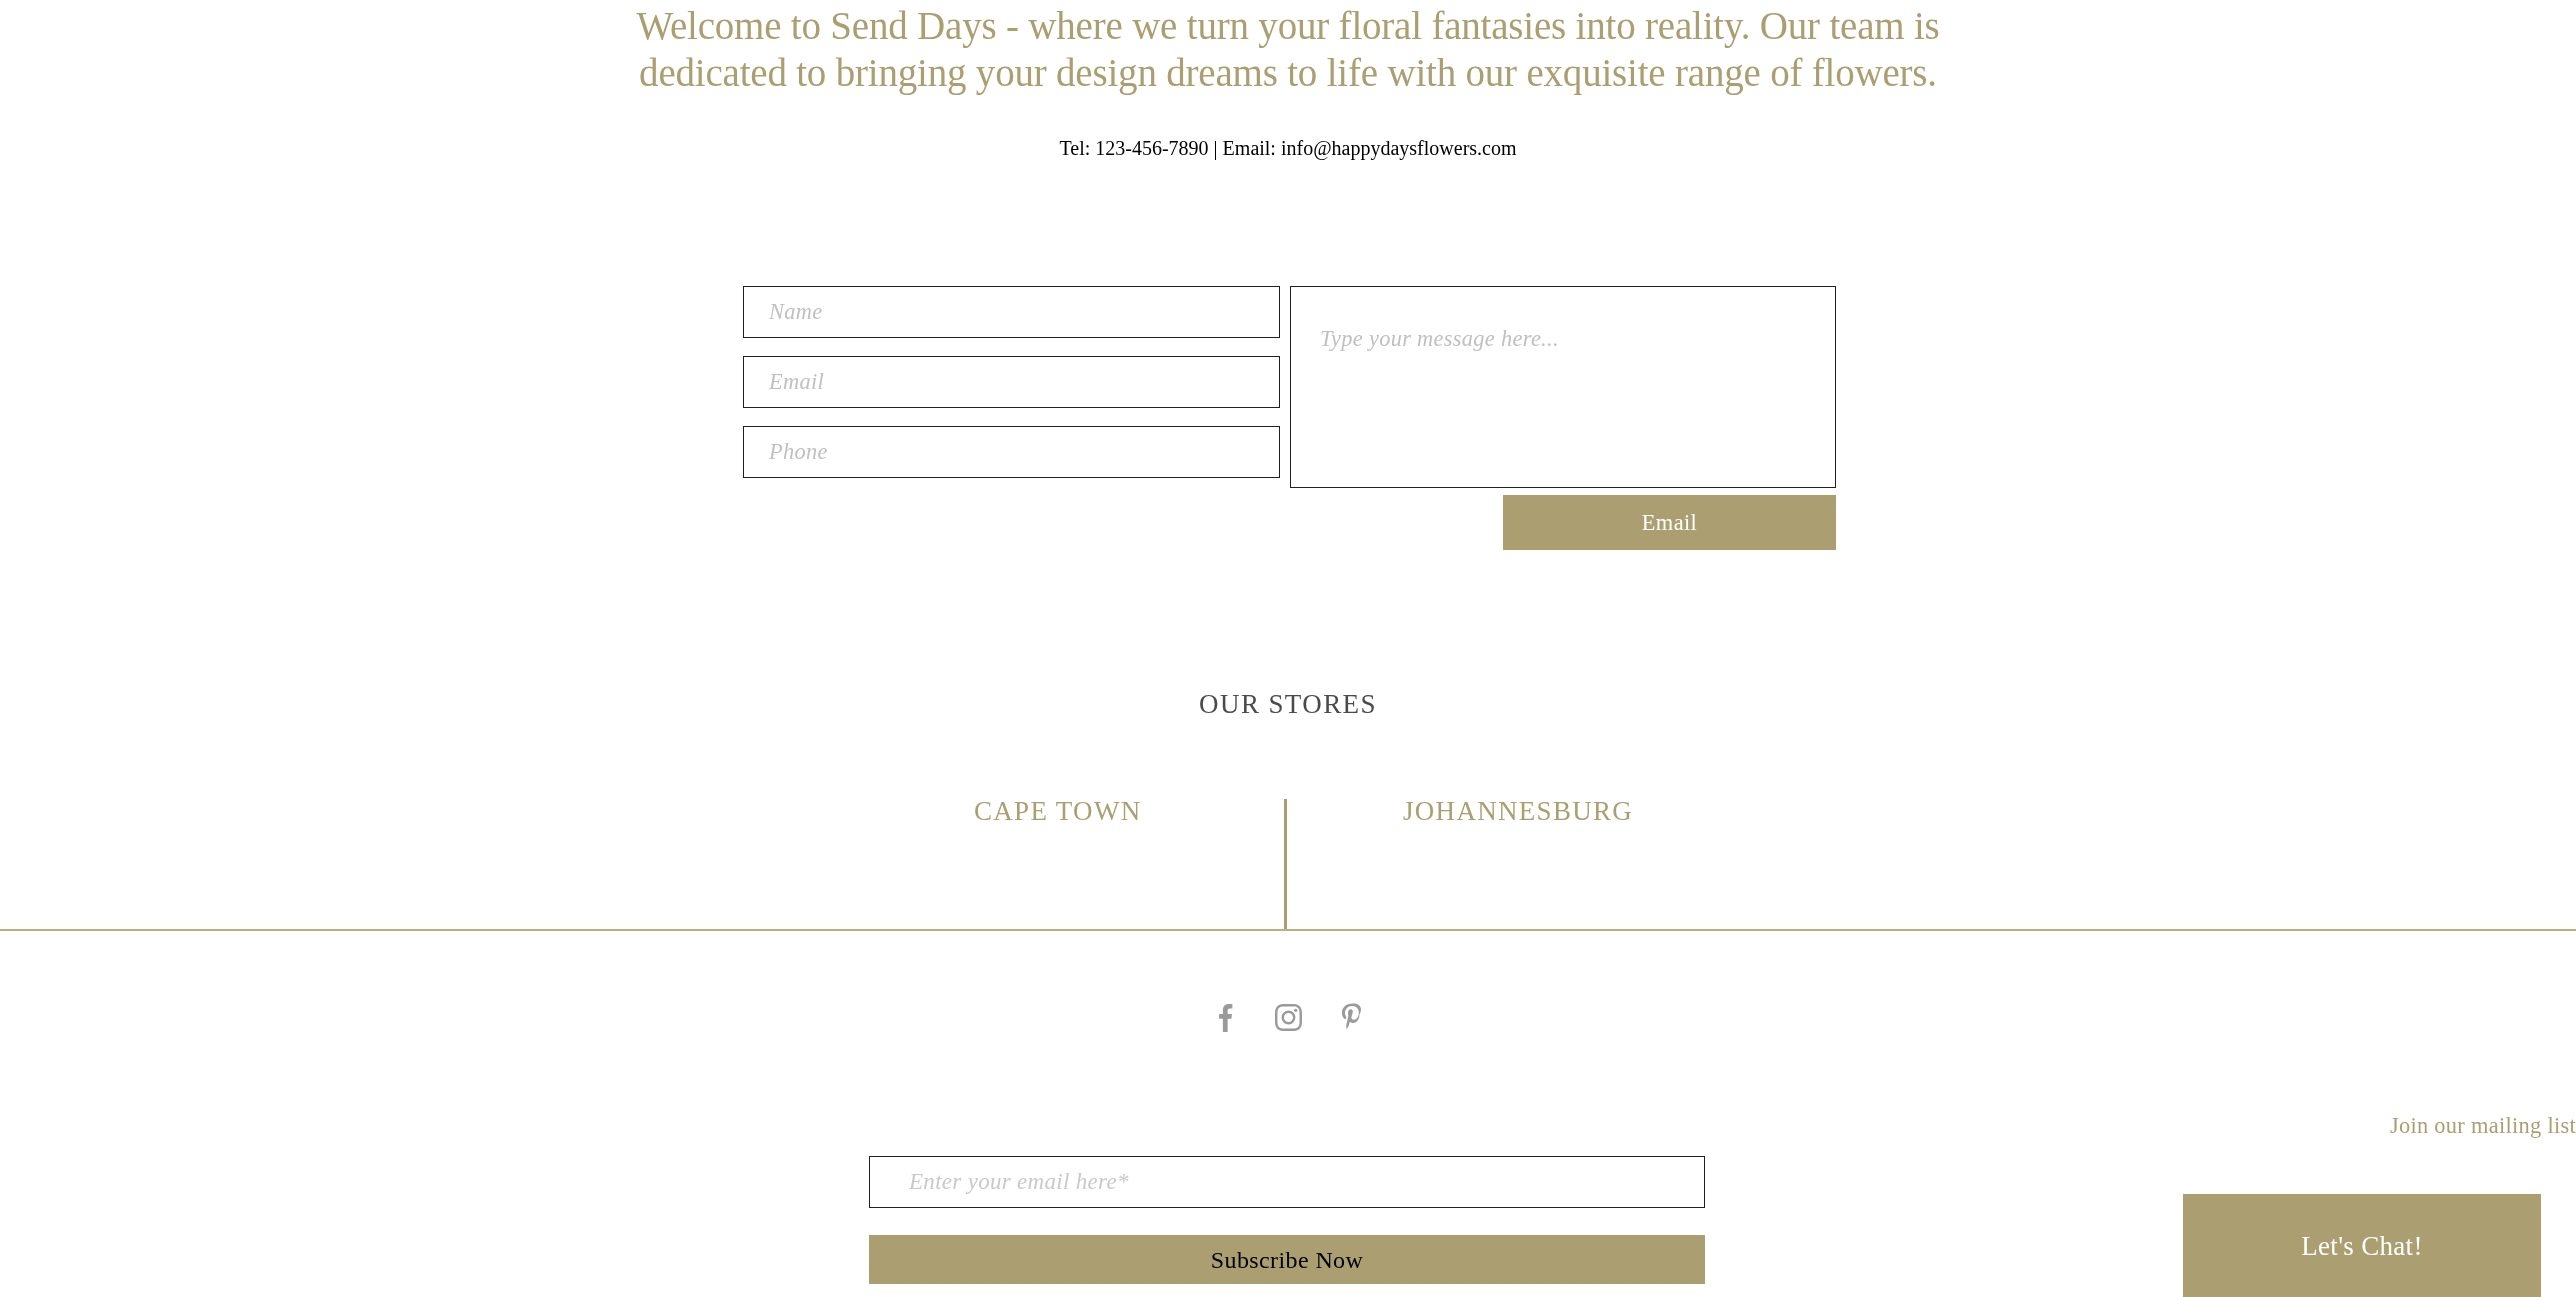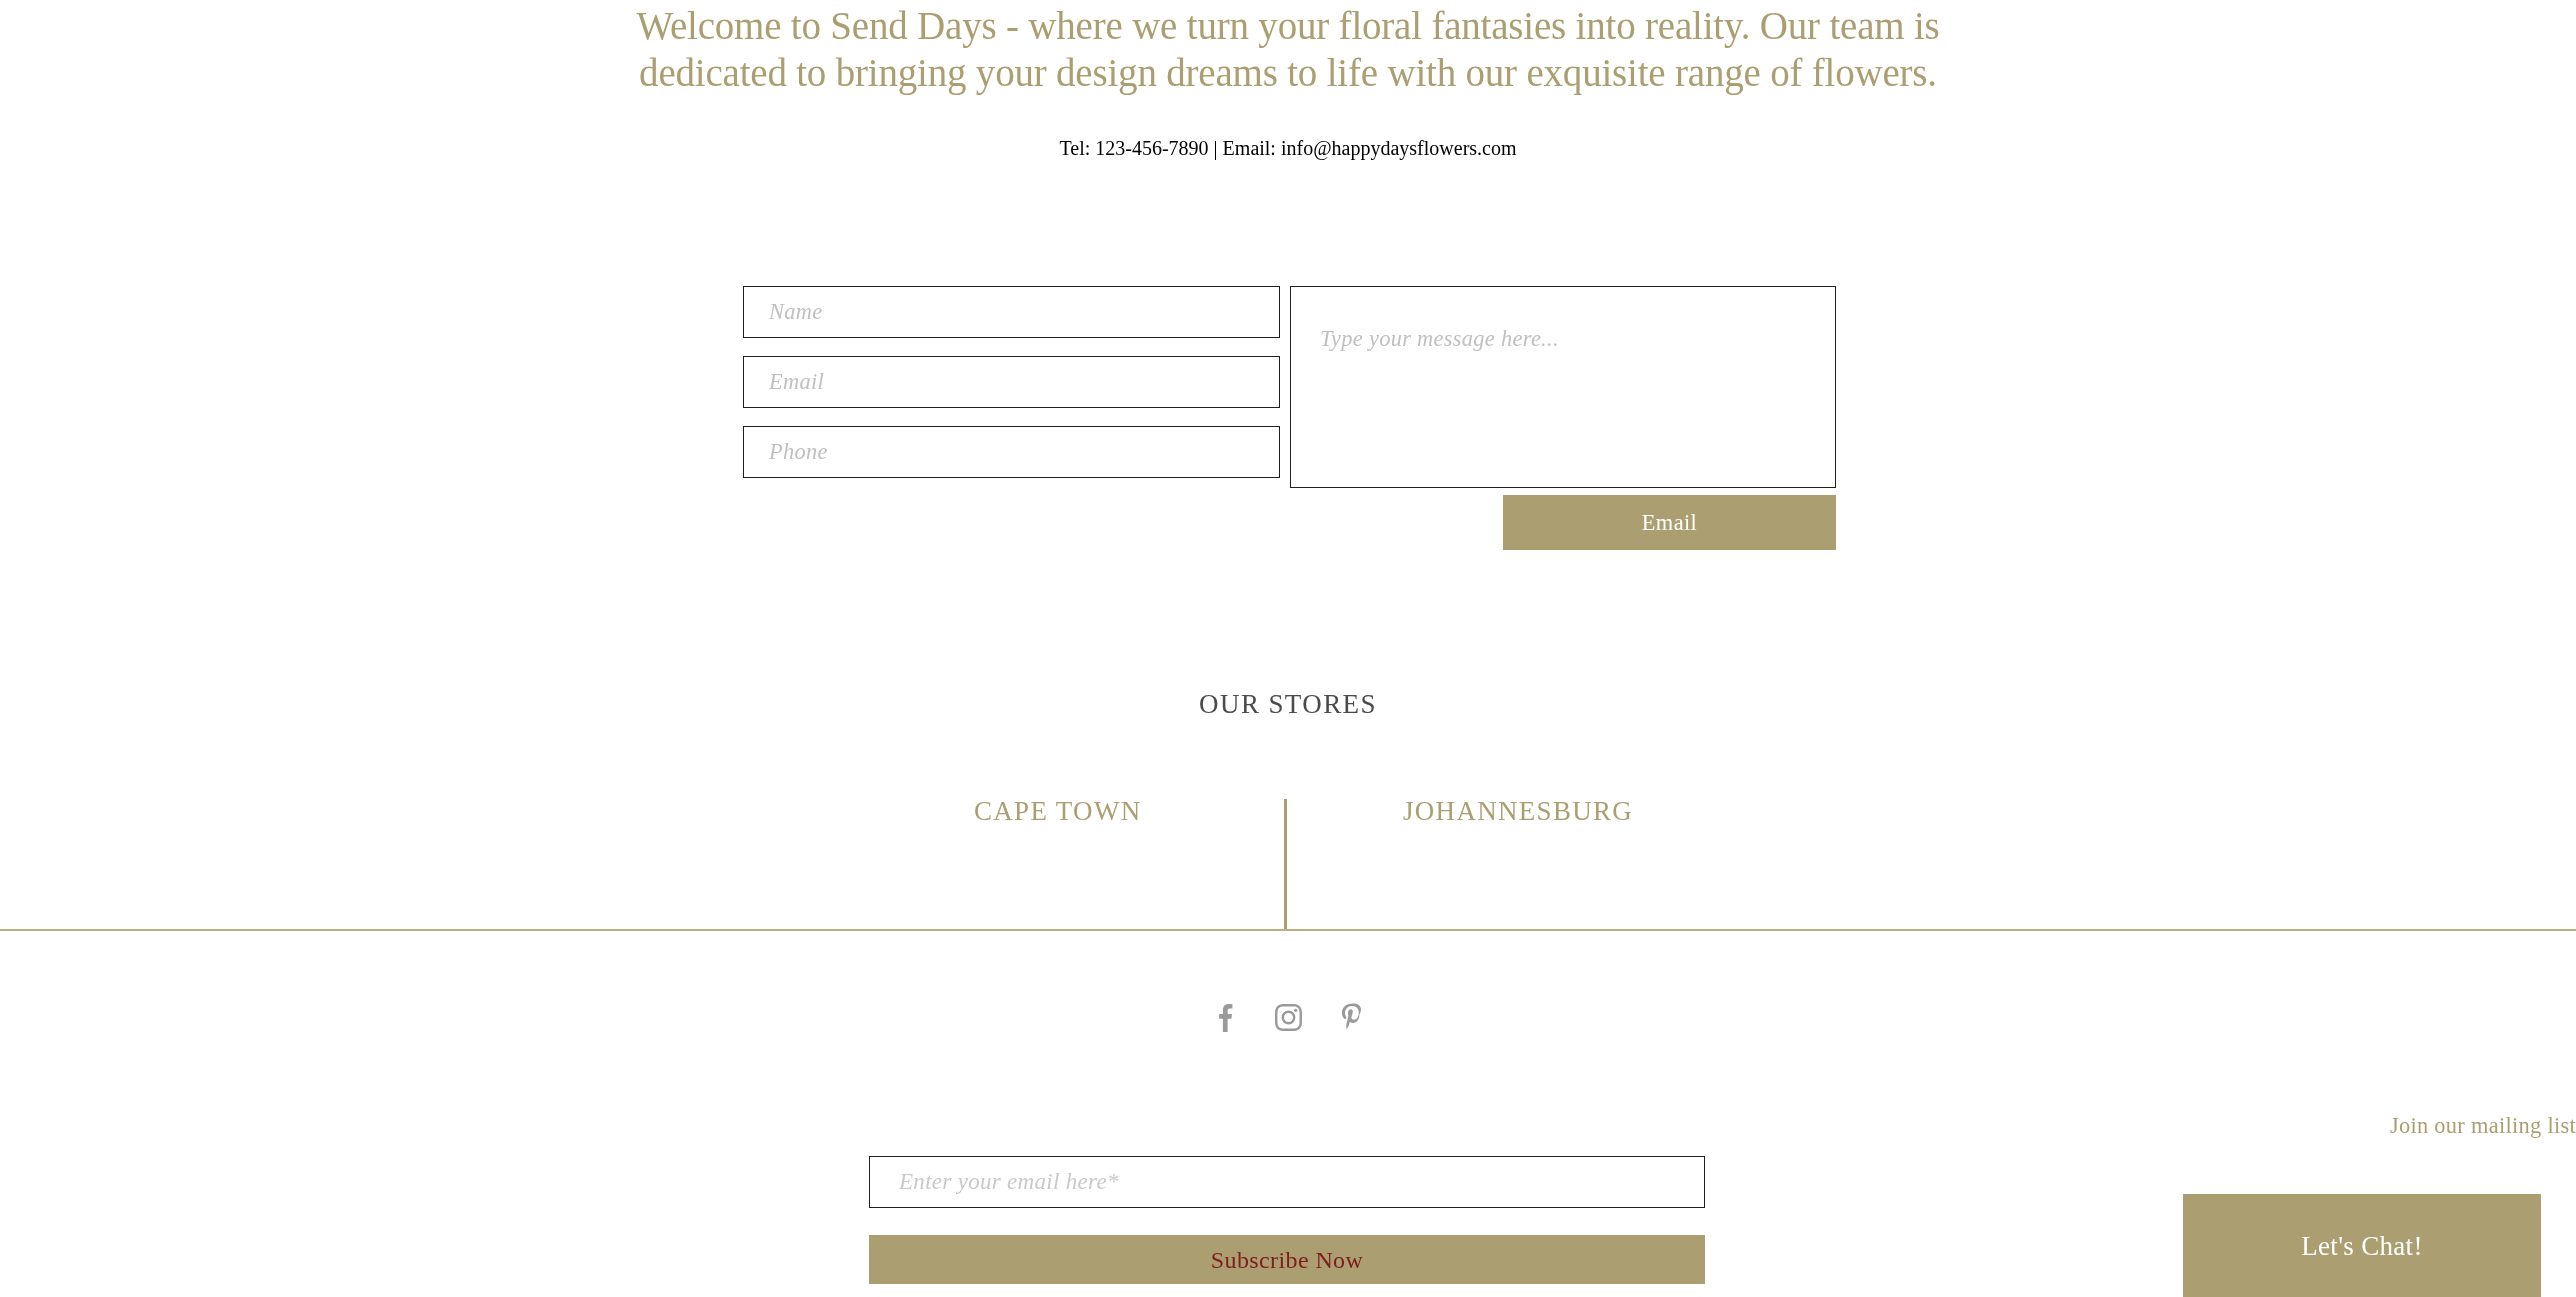--- a/index.html
+++ b/index.html
@@ -205,38 +205,38 @@
     left: 869px;
     top: 1156px;
     width: 836px;
     height: 52px;
     border: 1.8px solid #231f20;
     background: #ffffff;
   }
 
   .mail-input .ph {
     position: absolute;
-    left: 29px;
+    left: 39px;
     top: 50%;
     transform: translateY(-50%);
     font-style: italic;
     font-size: 23px;
     color: #c9c9c9;
     letter-spacing: 0.3px;
   }
 
   .subscribe-btn {
     position: absolute;
     left: 869px;
     top: 1235px;
     width: 836px;
     height: 49px;
     background: #ab9e70;
     border: none;
-    color: #7f1d1d;
+    color: #000000;
     font-family: "Liberation Serif", "DejaVu Serif", serif;
     font-size: 24px;
     line-height: 50px;
     text-align: center;
     cursor: pointer;
     letter-spacing: 0.4px;
   }
 
   
   .chat-btn {

